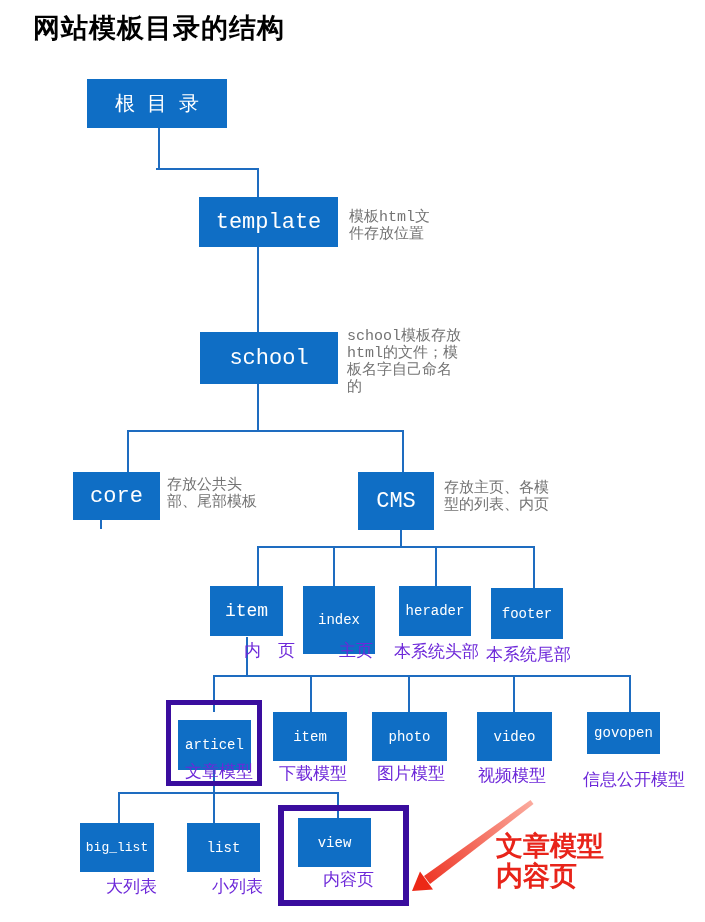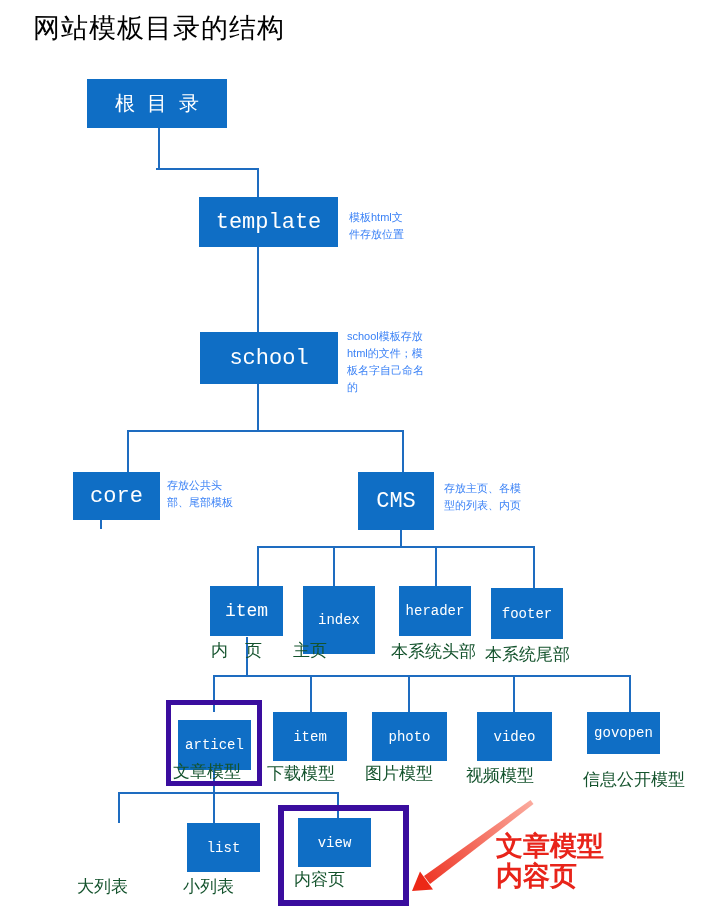--- a/index.html
+++ b/index.html
@@ -1,36 +1,36 @@
 <!DOCTYPE html>
 <html><head>
 <meta charset="utf-8">
 <style>
   html,body{margin:0;padding:0;background:#ffffff;}
   #canvas{
     position:relative;width:705px;height:922px;background:#ffffff;overflow:hidden;
     font-family:"Liberation Sans", sans-serif;
   }
   .title{
-    position:absolute;left:33px;top:10px;font-size:27px;font-weight:normal;color:#000000;
+    position:absolute;left:33px;top:10px;font-size:27px;font-weight:bold;color:#000000;
     letter-spacing:1px;white-space:pre;
   }
   .box{
     position:absolute;background:#0f6ec5;color:#ffffff;
     display:flex;align-items:center;justify-content:center;
     font-family:"Liberation Mono", monospace;white-space:pre;
   }
   .vline{position:absolute;width:2px;background:#1e6cc0;}
   .hline{position:absolute;height:2px;background:#1e6cc0;}
   .note{
-    position:absolute;color:#3b82f6;font-size:11px;line-height:17px;
-    white-space:pre-line;font-family:Liberation Sans, sans-serif;
+    position:absolute;color:#737373;font-size:15px;line-height:17px;
+    white-space:pre-line;font-family:Liberation Mono, monospace;
   }
   .caption{
-    position:absolute;color:#14532d;font-size:17px;line-height:20px;text-align:left;
+    position:absolute;color:#6d28d9;font-size:17px;line-height:20px;text-align:right;
     white-space:pre;font-family:"Liberation Sans", sans-serif;
   }
   .hl{
     position:absolute;border:5px solid #3a0d9e;background:transparent;box-sizing:border-box;
   }
   .callout{
     position:absolute;left:496px;top:831px;color:#e8241a;font-size:27px;font-weight:bold;
     line-height:30px;white-space:pre-line;font-family:"Liberation Sans", sans-serif;
   }
   svg.arrow{position:absolute;left:0;top:0;pointer-events:none;}
@@ -79,20 +79,21 @@
   <div class="box" style="left:358px;top:472px;width:76px;height:58px;font-size:22px">CMS</div>
   <div class="box" style="left:210px;top:586px;width:73px;height:50px;font-size:18px">item</div>
   <div class="box" style="left:303px;top:586px;width:72px;height:68px;font-size:14px">index</div>
   <div class="box" style="left:399px;top:586px;width:72px;height:50px;font-size:14px">herader</div>
   <div class="box" style="left:491px;top:588px;width:72px;height:51px;font-size:14px">footer</div>
   <div class="box" style="left:178px;top:720px;width:73px;height:50px;font-size:14px">articel</div>
   <div class="box" style="left:273px;top:712px;width:74px;height:49px;font-size:14px">item</div>
   <div class="box" style="left:372px;top:712px;width:75px;height:49px;font-size:14px">photo</div>
   <div class="box" style="left:477px;top:712px;width:75px;height:49px;font-size:14px">video</div>
   <div class="box" style="left:587px;top:712px;width:73px;height:42px;font-size:14px">govopen</div>
+  <div class="box" style="left:80px;top:823px;width:74px;height:49px;font-size:13px">big_list</div>
   <div class="box" style="left:187px;top:823px;width:73px;height:49px;font-size:14px">list</div>
   <div class="box" style="left:298px;top:818px;width:73px;height:49px;font-size:14px">view</div>
 
   <div class="note" style="left:349px;top:209px">模板html文
 件存放位置</div>
   <div class="note" style="left:347px;top:328px">school模板存放
 html的文件；模
 板名字自己命名
 的</div>
   <div class="note" style="left:167px;top:477px">存放公共头

